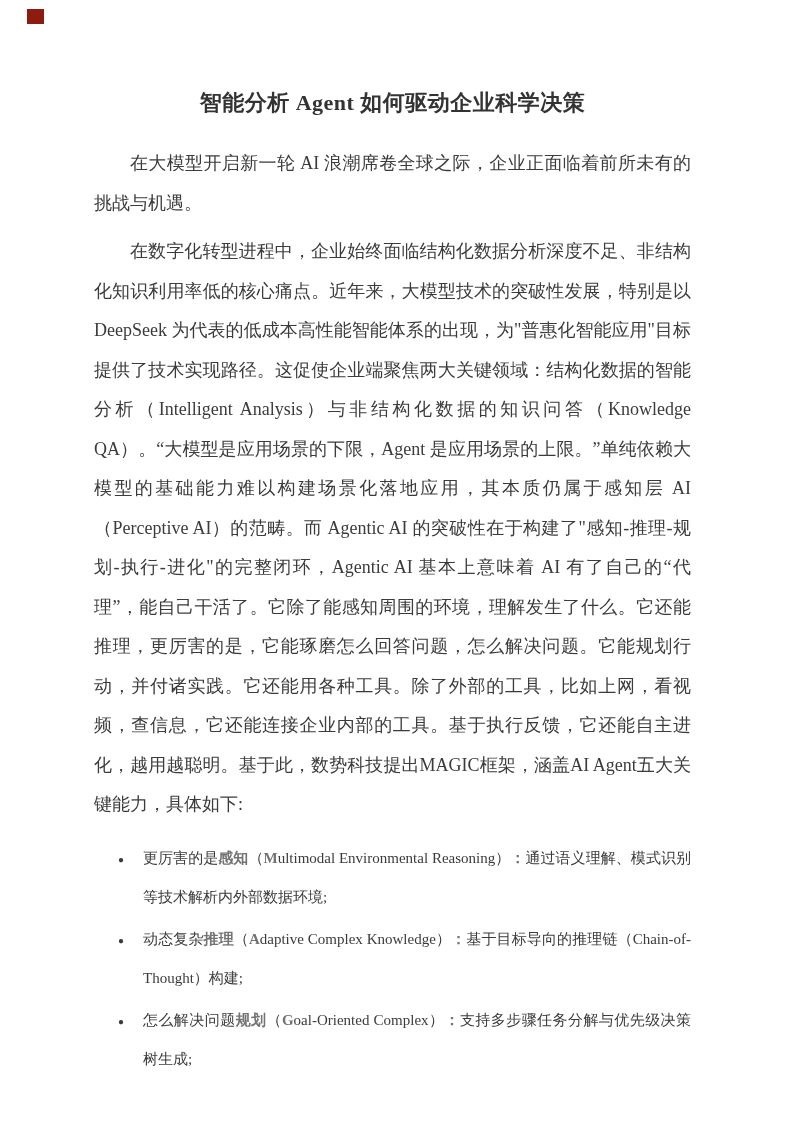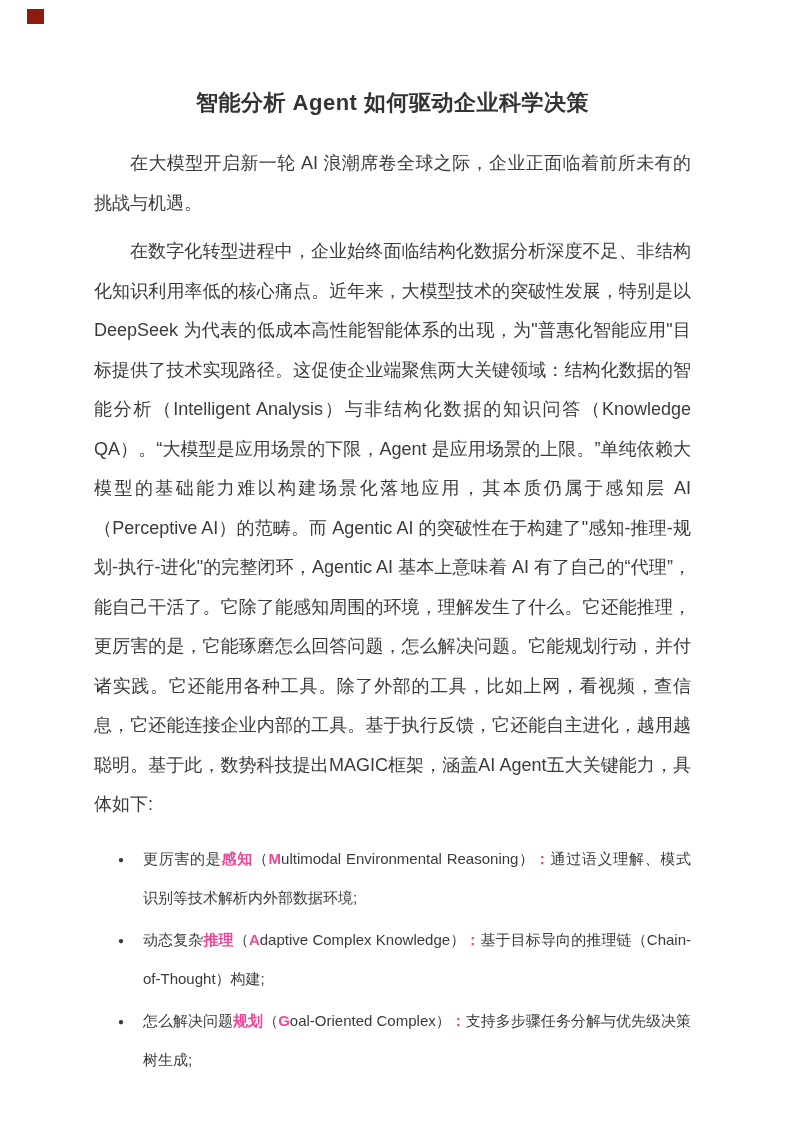--- a/index.html
+++ b/index.html
@@ -7,21 +7,21 @@
     padding: 0;
     background: #ffffff;
   }
   .page {
     position: relative;
     width: 793px;
     height: 1122px;
     background: #ffffff;
     box-sizing: border-box;
     padding: 86px 102px 0 94px;
-    font-family: Liberation Sans, sans-serif;
+    font-family: Liberation Serif, serif;
     color: #3b3b3b;
     overflow: hidden;
   }
   .corner-mark {
     position: absolute;
     left: 27px;
     top: 9px;
     width: 17px;
     height: 15px;
     background: #8e1b10;
@@ -60,21 +60,21 @@
   .dot {
     position: absolute;
     left: 24px;
     top: 1px;
     font-size: 10px;
     line-height: 39.5px;
     color: #3b3b3b;
   }
   .btext b {
     font-weight: 700;
-    color: #ec4899;
+    color: #737373;
   }
 </style>
 </head>
 <body>
 
 <div class="page">
   <div class="corner-mark" style="background: rgb(142, 27, 16);"></div>
 
   <h1 class="doc-title">智能分析 Agent 如何驱动企业科学决策</h1>
 

